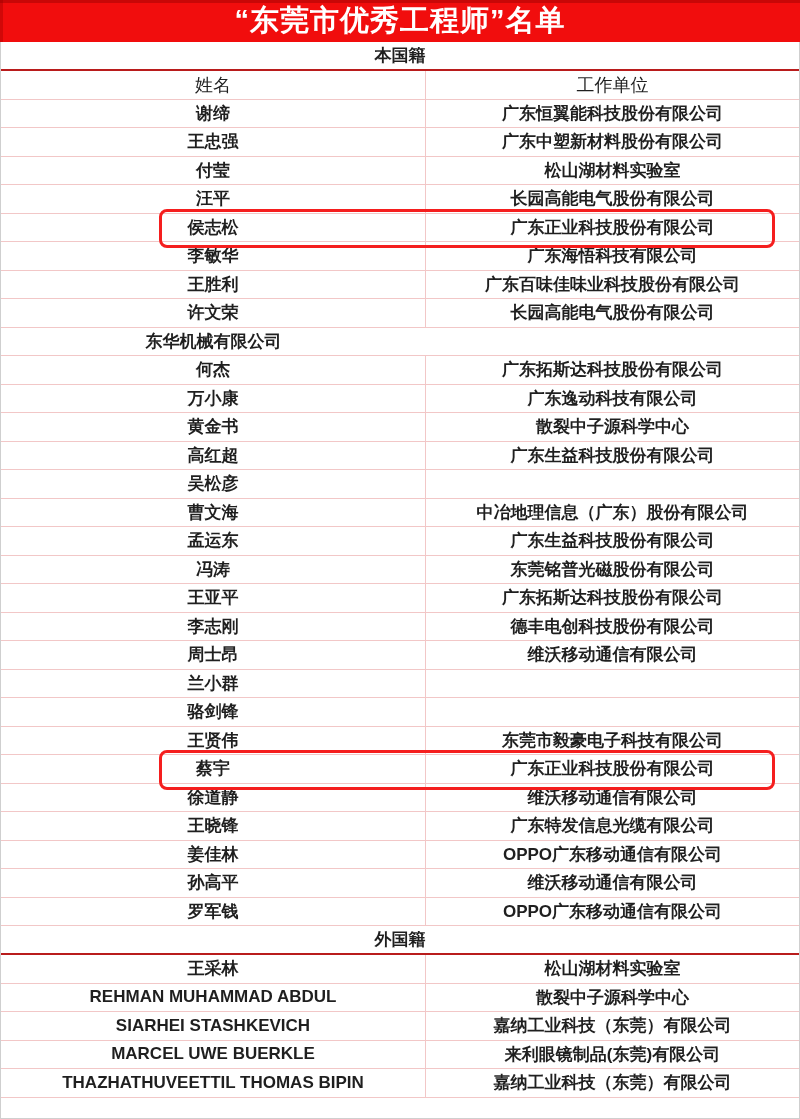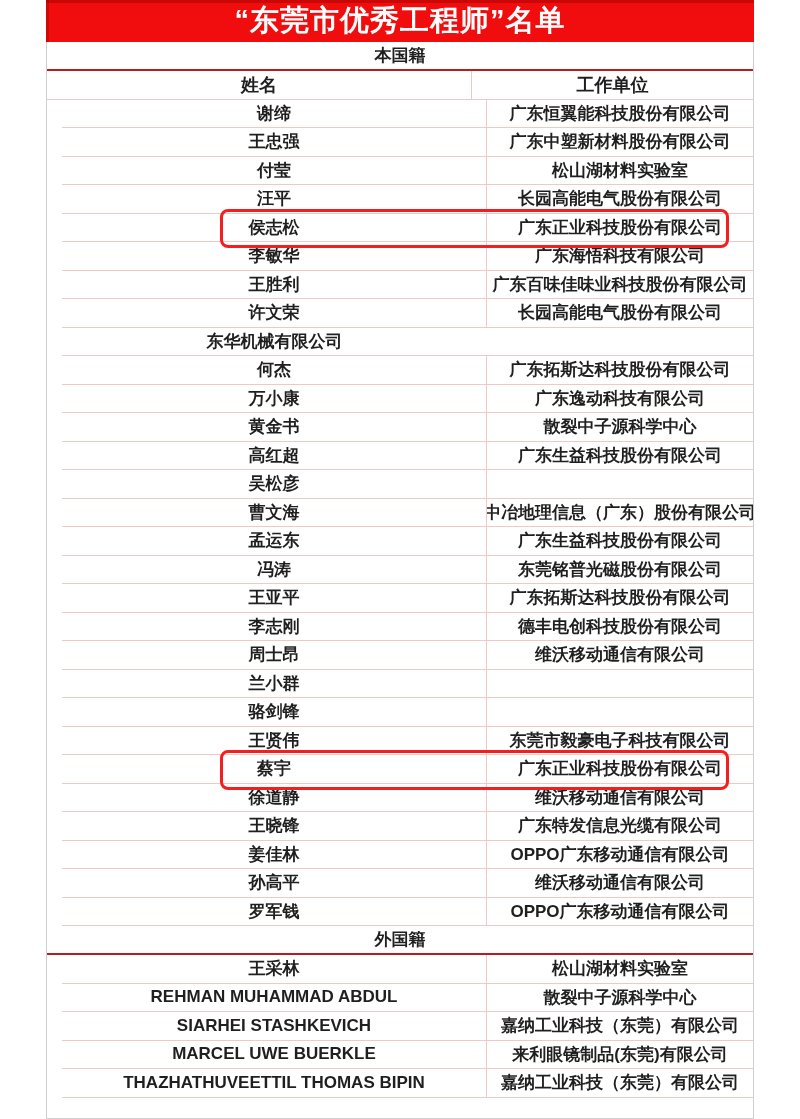--- a/index.html
+++ b/index.html
@@ -1,18 +1,18 @@
 <!DOCTYPE html>
 <html><head>
 <meta charset="utf-8">
 <style>
   * { margin:0; padding:0; box-sizing:border-box; }
   body { background:#fff; }
   .page {
-    width:708px; height:1119px; position:relative; overflow:hidden;
+    width:800px; height:1119px; position:relative; overflow:hidden;
     background:#fef9c3; font-family:"Liberation Sans","DejaVu Sans",sans-serif;
     color:#1f1f1f; margin:0 auto;
   }
   .title-bar {
     height:42px; background:#f10d0d; color:#ffffff;
     display:flex; align-items:center; justify-content:center;
     font-size:29px; font-weight:bold; letter-spacing:1px;
     box-shadow: inset 0 3px 0 rgba(150,0,0,.45), inset 3px 0 0 rgba(150,0,0,.35);
   }
   .table {
@@ -22,27 +22,27 @@
   }
   .section-row {
     height:29px; border-bottom:2px solid #b91c1c;
     display:flex; align-items:center; justify-content:center;
     font-size:17px; font-weight:600;
   }
   .header-row, .row {
     display:grid; grid-template-columns:425px 1fr;
     height:28.5px; border-bottom:1px solid #f2c7c7;
   }
-  .row { position:relative;margin-left:15px; }
+  .row { position:relative; }
   .cell {
     display:flex; align-items:center; justify-content:center;
     font-size:17px; font-weight:600; overflow:hidden; white-space:nowrap;
   }
   .cell.name { border-right:1px solid #f2c7c7; }
-  .header-row .cell { font-weight:700; font-size:18px;text-align:center; }
+  .header-row .cell { font-weight:400; font-size:18px;text-align:center; }
   .highlight-box {
     position:absolute; left:158px; right:24px; top:-5px; bottom:-7px;
     border:3px solid #f51e1e; border-radius:8px; z-index:3; pointer-events:none;
   }
 </style>
 </head>
 <body>
 
 <div class="page">
   <div class="title-bar">“东莞市优秀工程师”名单</div>

